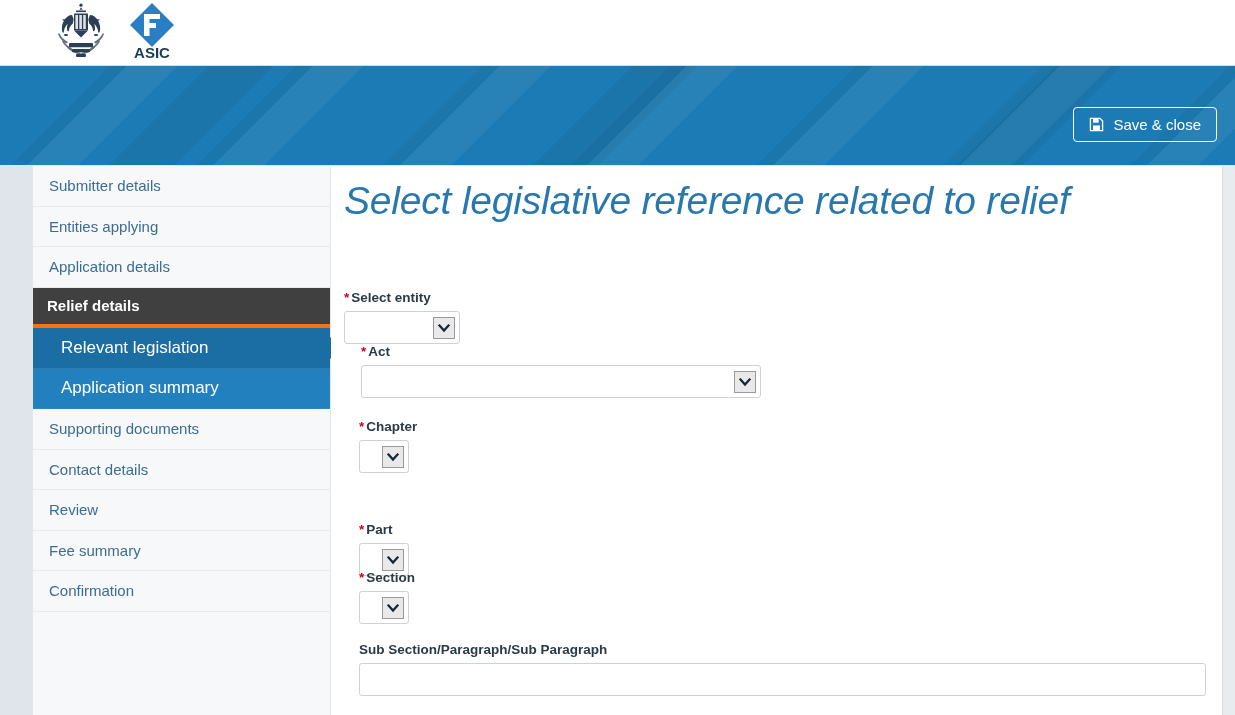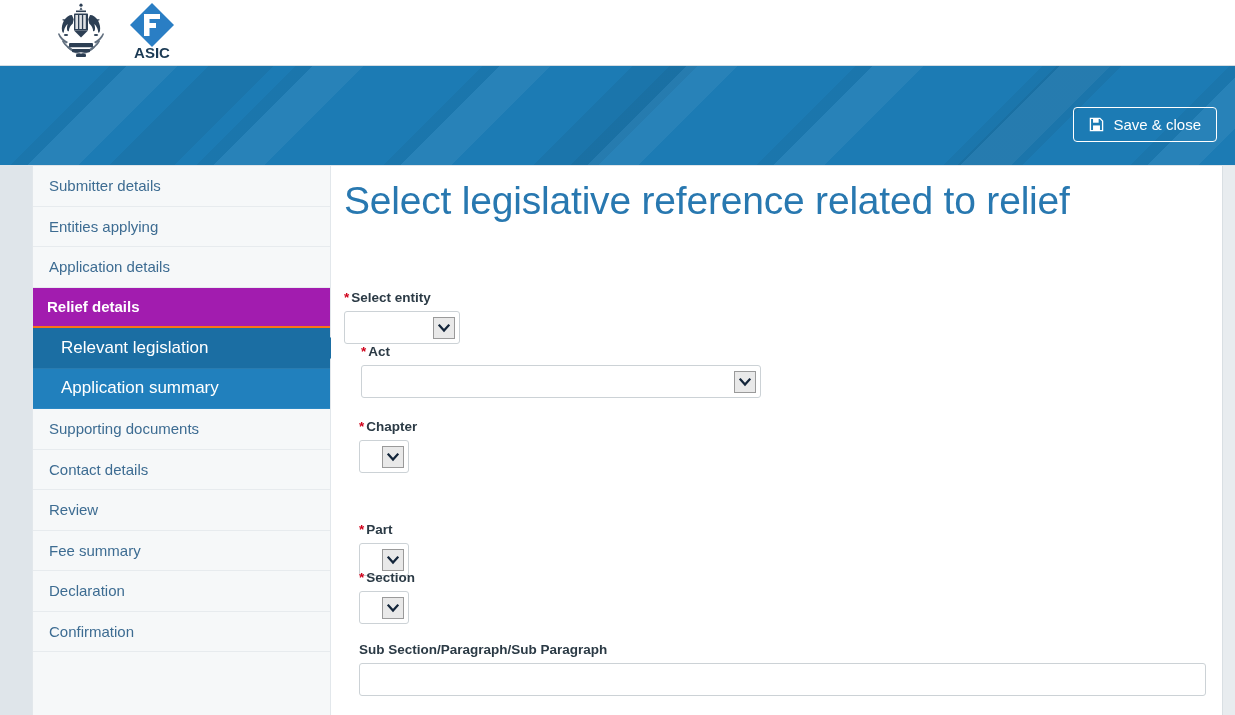--- a/index.html
+++ b/index.html
@@ -88,24 +88,24 @@
     display: flex; align-items: center;
     padding-left: 16px;
     font-size: 15px;
     color: #3d6c92;
     border-bottom: 1px solid #e7ebee;
     cursor: pointer;
     background: #f6f8f9;
     white-space: nowrap;
   }
   .nav-item.active-parent {
-    background: #a21caf;
+    background: #404040;
     color: #ffffff;
     font-weight: 600;
-    border-bottom: 2px solid #f97316;
+    border-bottom: 4px solid #f97316;
     padding-left: 14px;
   }
   .nav-item.sub {
     padding-left: 28px;
     color: #ffffff;
     font-size: 17px;
   }
   .nav-item.sub.current {
     background: #1b6ea3;
     border-bottom: 1px solid #2a7cb0;
@@ -132,20 +132,21 @@
     overflow: hidden;
   }
   .page-title {
     margin: 0;
     position: absolute; left: 13px; top: 13px;
     font-size: 39px;
     font-weight: 400;
     color: #2878b0;
     letter-spacing: -0.2px;
     white-space: nowrap;
+    font-style: italic;
   }
   .field-label {
     font-size: 13.5px;
     font-weight: bold;
     color: #2b3a45;
     margin-bottom: 6px;
     white-space: nowrap;
   }
   .req-star { color: #d0021b; font-weight: bold; margin-right: 2px; }
 
@@ -303,23 +304,20 @@
   </div>
 
   <div class="nav-item">
     <span>Review</span>
   </div>
 
   <div class="nav-item">
     <span>Fee summary</span>
   </div>
 
-  <div class="nav-item">
-    <span>Declaration</span>
-  </div>
 
   <div class="nav-item">
     <span>Confirmation</span>
   </div>
 
   <div class="nav-filler"></div>
 </nav>
 
 <main class="content">
 

